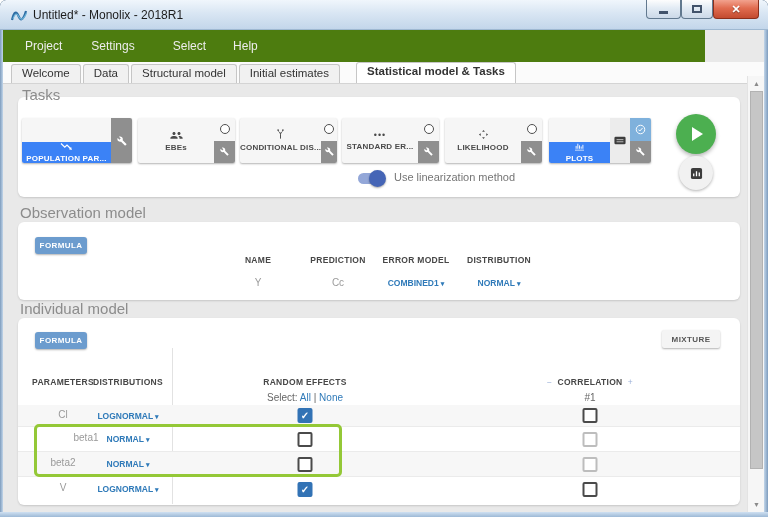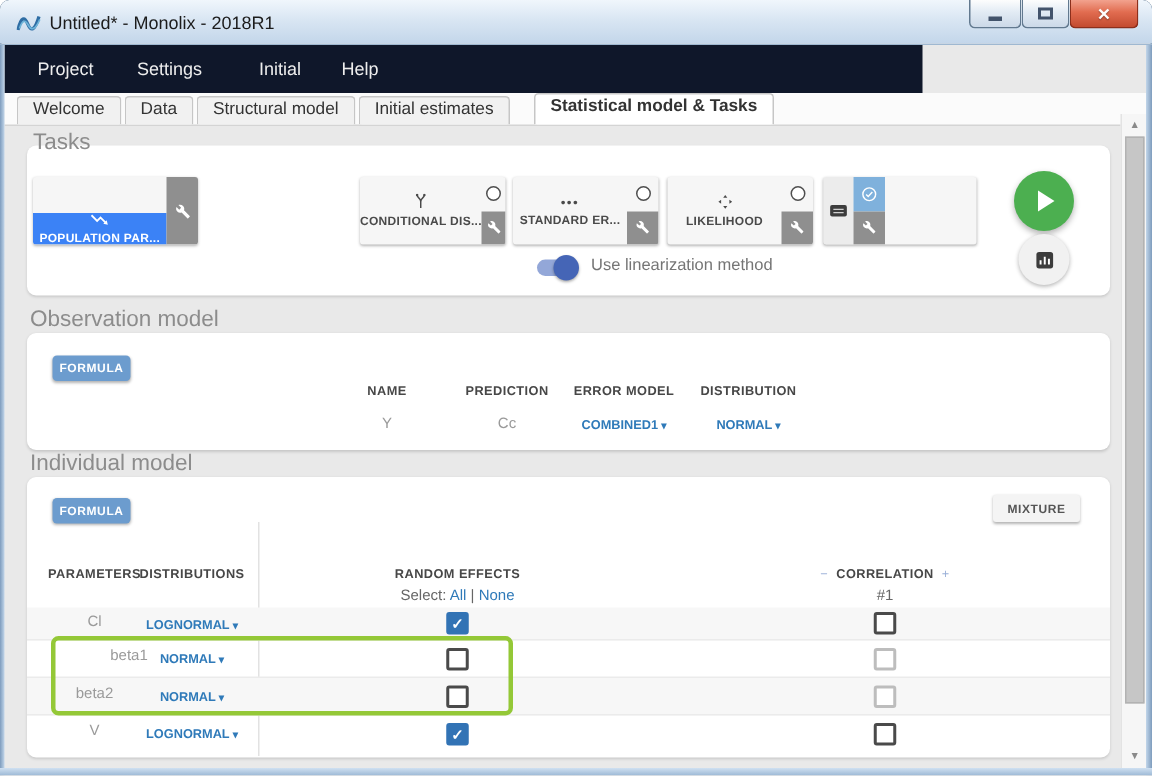--- a/index.html
+++ b/index.html
@@ -19,21 +19,21 @@
              justify-content:center; border:1px solid #62798f; border-top:none;
              border-radius:0 0 4px 4px;
              background:linear-gradient(#fdfdfd,#e2ebf4 45%,#ccd9e8); }
   .btn-min { left:646px; width:35px; } .btn-max { left:681px; width:32px; }
   .btn-close { left:713px; width:46px;
                background:linear-gradient(#f2a28e,#e16c50 45%,#c34b30); border-color:#8c2f1c;
                color:#fff; font-weight:bold; font-size:11px; text-shadow:0 1px 1px rgba(0,0,0,.4); }
   .dash { width:9px; height:3px; background:#42536b; margin-top:6px; }
   .sq { width:10px; height:8px; border:2px solid #42536b; background:transparent; }
 
-  .menubar { position:absolute; left:3px; top:30px; width:612px; height:32px; background:#0f172a;
+  .menubar { position:absolute; left:3px; top:30px; width:702px; height:32px; background:#4d7c0f;
              display:flex; align-items:center;text-align:right; }
   .menu-item { color:#ededed; font-size:12px; padding:6px 0; margin-left:22px; cursor:default; }
   .menu-item:nth-child(2){ margin-left:29px; } .menu-item:nth-child(3){ margin-left:38px; }
   .menu-item:nth-child(4){ margin-left:27px; }
 
   .tabbar { position:absolute; left:3px; top:62px; width:762px; height:22px; background:#fbfbfb;
             border-bottom:1px solid #d4d4d4; display:flex; align-items:flex-end; padding-left:8px; }
   .tab { height:19px; margin-top:3px; margin-right:2px; padding:2px 10px 0; font-size:11.5px;
          color:#333; background:#f1f1f1; border:1px solid #c6c6c6; border-bottom:none;
          border-radius:3px 3px 0 0; white-space:nowrap; cursor:default;text-align:center; }
@@ -147,21 +147,21 @@
       </div>
     <div class="win-btn btn-max">
         <span class="sq"></span>
       </div>
     <div class="win-btn btn-close">✕</div>
   </div>
 
   <div class="menubar">
     <span class="menu-item">Project</span>
     <span class="menu-item">Settings</span>
-    <span class="menu-item">Initial</span>
+    <span class="menu-item">Select</span>
     <span class="menu-item">Help</span>
   </div>
 
   <div class="tabbar">
     <div class="tab">Welcome</div>
     <div class="tab">Data</div>
     <div class="tab">Structural model</div>
     <div class="tab">Initial estimates</div>
     <div class="tab on">Statistical model &amp; Tasks</div>
   </div>
@@ -179,20 +179,38 @@
           </svg>
           <span class="task-label">POPULATION PAR...</span>
         </div>
         <div class="task-side-full">
           <svg width="10" height="10" viewBox="0 0 24 24">
               <path fill="#fff" d="M22.7 19l-9.1-9.1c.9-2.3.4-5-1.5-6.9-2-2-5-2.4-7.4-1.3L9 6 6 9 1.6 4.7C.4 7.1.9 10.1 2.9 12.1c1.9 1.9 4.6 2.4 6.9 1.5l9.1 9.1c.4.4 1 .4 1.4 0l2.3-2.3c.5-.4.5-1.1.1-1.4z"></path>
             </svg>
         </div>
       </div>
 
+      <div class="task-btn" style="left:120px;width:97px;">
+        <div class="task-main">
+          <svg width="15" height="10" viewBox="0 0 24 16">
+              <path fill="#4a4a4a" d="M16 8c1.4 0 2.5-1.1 2.5-2.5S17.4 3 16 3s-2.5 1.1-2.5 2.5S14.6 8 16 8zm-8 0c1.4 0 2.5-1.1 2.5-2.5S9.4 3 8 3 5.5 4.1 5.5 5.5 6.6 8 8 8zm0 1.7c-1.9 0-5.8 1-5.8 2.9V14h11.6v-1.4c0-1.9-3.9-2.9-5.8-2.9zm8 0c-.2 0-.5 0-.8.1 1 .7 1.6 1.6 1.6 2.8V14h5v-1.4c0-1.9-3.9-2.9-5.8-2.9z"></path>
+            </svg>
+          <span class="task-label">EBEs</span>
+        </div>
+        <div class="task-side">
+          <div class="task-radio">
+              <span class="radio-circle"></span>
+            </div>
+          <div class="task-wrench">
+            <svg width="9" height="9" viewBox="0 0 24 24">
+                <path fill="#fff" d="M22.7 19l-9.1-9.1c.9-2.3.4-5-1.5-6.9-2-2-5-2.4-7.4-1.3L9 6 6 9 1.6 4.7C.4 7.1.9 10.1 2.9 12.1c1.9 1.9 4.6 2.4 6.9 1.5l9.1 9.1c.4.4 1 .4 1.4 0l2.3-2.3c.5-.4.5-1.1.1-1.4z"></path>
+              </svg>
+          </div>
+        </div>
+      </div>
 
       <div class="task-btn" style="left:222px;width:97px;">
         <div class="task-main">
           <svg width="11" height="11" viewBox="0 0 16 16">
             <path d="M8 14 V8 M8 8 C8 4 4.5 4.5 4.5 1.5 M8 8 C8 4 11.5 4.5 11.5 1.5" fill="none" stroke="#4a4a4a" stroke-width="1.4"></path>
             <circle cx="4.5" cy="1.5" r="1.2" fill="#4a4a4a"></circle>
               <circle cx="11.5" cy="1.5" r="1.2" fill="#4a4a4a"></circle>
           </svg>
           <span class="task-label">CONDITIONAL DIS...</span>
         </div>
@@ -241,20 +259,27 @@
             </div>
           <div class="task-wrench">
             <svg width="9" height="9" viewBox="0 0 24 24">
                 <path fill="#fff" d="M22.7 19l-9.1-9.1c.9-2.3.4-5-1.5-6.9-2-2-5-2.4-7.4-1.3L9 6 6 9 1.6 4.7C.4 7.1.9 10.1 2.9 12.1c1.9 1.9 4.6 2.4 6.9 1.5l9.1 9.1c.4.4 1 .4 1.4 0l2.3-2.3c.5-.4.5-1.1.1-1.4z"></path>
               </svg>
           </div>
         </div>
       </div>
 
       <div class="task-btn on" style="left:531px;width:102px;">
+        <div class="task-main">
+          <svg width="15" height="12" viewBox="0 0 20 16">
+            <path d="M4 12V7 M7 12V3 M10 12V6 M13 12V8 M16 12V5" stroke="#fff" stroke-width="1.6" fill="none"></path>
+            <path d="M2 14.5h16" stroke="#fff" stroke-width="1.3"></path>
+          </svg>
+          <span class="task-label">PLOTS</span>
+        </div>
         <div class="task-mid">
           <svg width="12" height="9" viewBox="0 0 14 10">
             <rect x="0.5" y="0.5" width="13" height="9" rx="1.5" fill="#3c3c3c"></rect>
             <path d="M3 4h8 M3 6.5h8" stroke="#cfcfcf" stroke-width="1"></path>
           </svg>
         </div>
         <div class="task-side">
           <div class="task-check">
             <svg width="11" height="11" viewBox="0 0 16 16">
               <circle cx="8" cy="8" r="6.2" fill="none" stroke="#fff" stroke-width="1.4"></circle>

